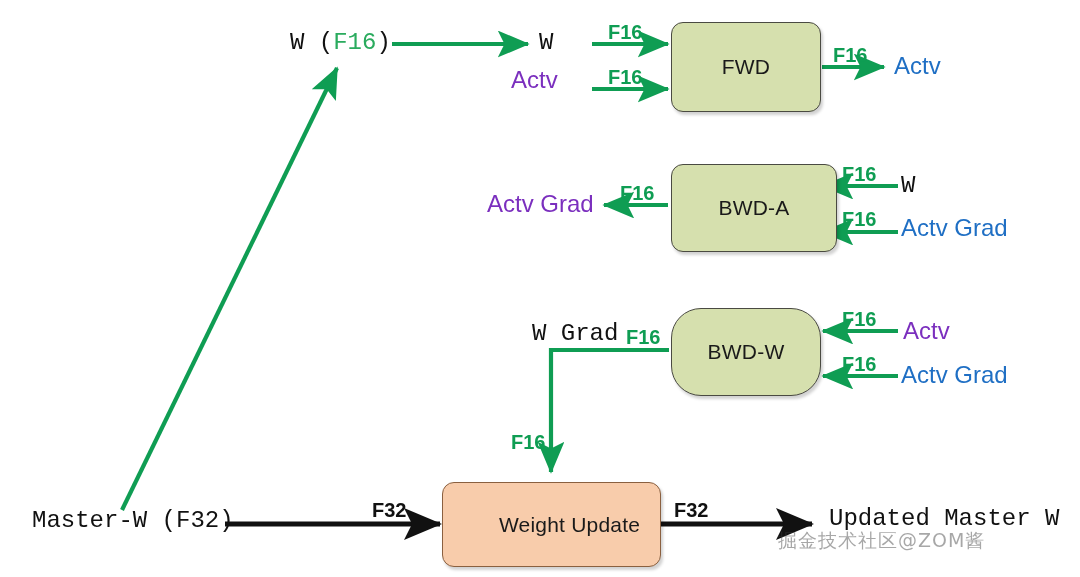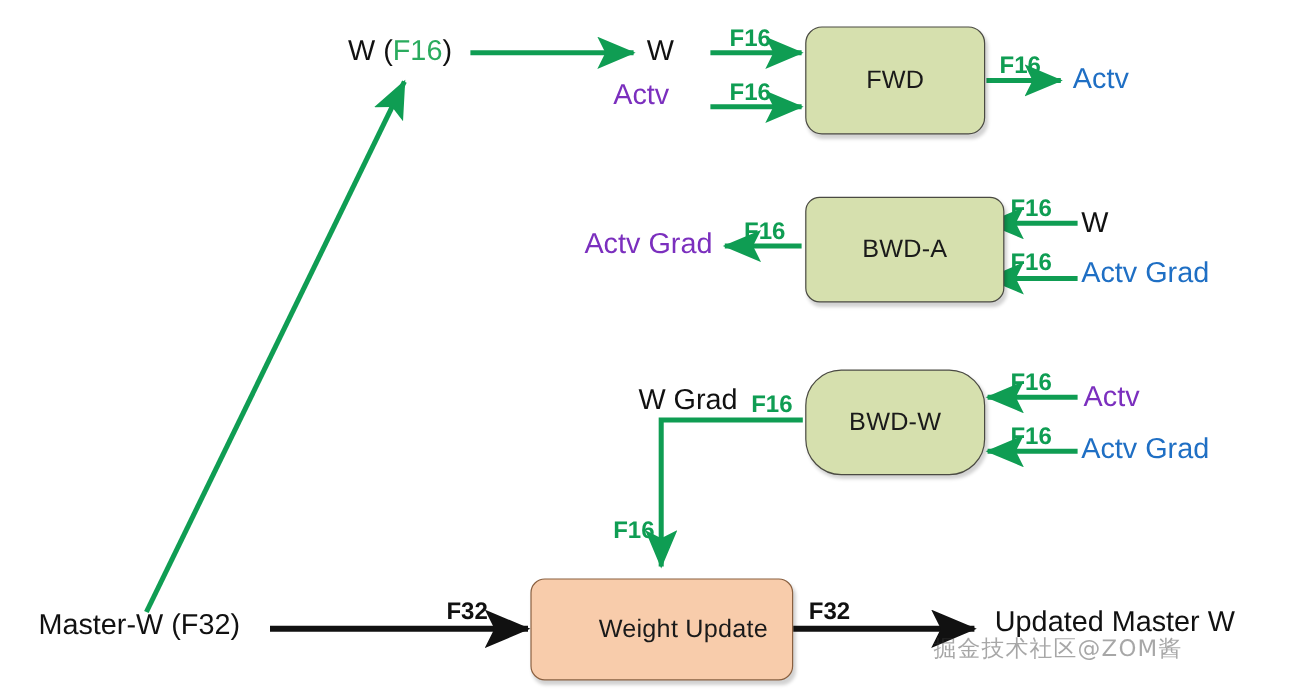--- a/index.html
+++ b/index.html
@@ -46,20 +46,21 @@
     padding-left: 36px;
   }
   .lbl {
     position: absolute;
     white-space: nowrap;
     line-height: 1;
   }
   .lbl-plain {
     font-size: 24px;
     color: #111111;
+    font-family: Liberation Mono, monospace;
   }
   .lbl-purple {
     font-size: 24px;
     color: #7b2fbe;
   }
   .lbl-blue {
     font-size: 24px;
     color: #1f6fc4;
   }
   .lbl-green-paren {
@@ -124,21 +125,21 @@
     <path d="M669,350 L551,350 L551,472" fill="none" stroke="#0f9d53" stroke-width="4.2" marker-end="url(#ah-green)"></path>
 
     <line x1="898" y1="331" x2="823" y2="331" stroke="#0f9d53" stroke-width="4.2" marker-end="url(#ah-green)"></line>
     <line x1="898" y1="376" x2="823" y2="376" stroke="#0f9d53" stroke-width="4.2" marker-end="url(#ah-green)"></line>
 
     <line x1="225" y1="524" x2="440" y2="524" stroke="#111111" stroke-width="5" marker-end="url(#ah-black)"></line>
 
     <line x1="661" y1="524" x2="812" y2="524" stroke="#111111" stroke-width="5" marker-end="url(#ah-black)"></line>
   </svg>
 
-  <div class="node green" style="left:671px; top:22px; width:150px; height:90px;border-radius:14px;">
+  <div class="node green" style="left:671px; top:22px; width:150px; height:90px;">
     <span>FWD</span>
   </div>
 
   <div class="node green" style="left:671px; top:164px; width:166px; height:88px;">
     <span>BWD-A</span>
   </div>
 
   <div class="node green" style="left:671px; top:308px; width:150px; height:88px;border-radius:30px;">
     <span>BWD-W</span>
   </div>

